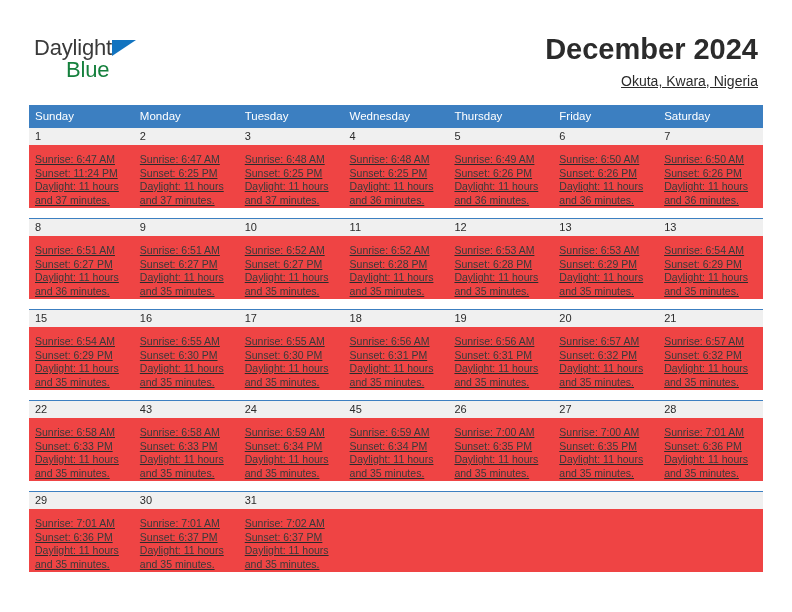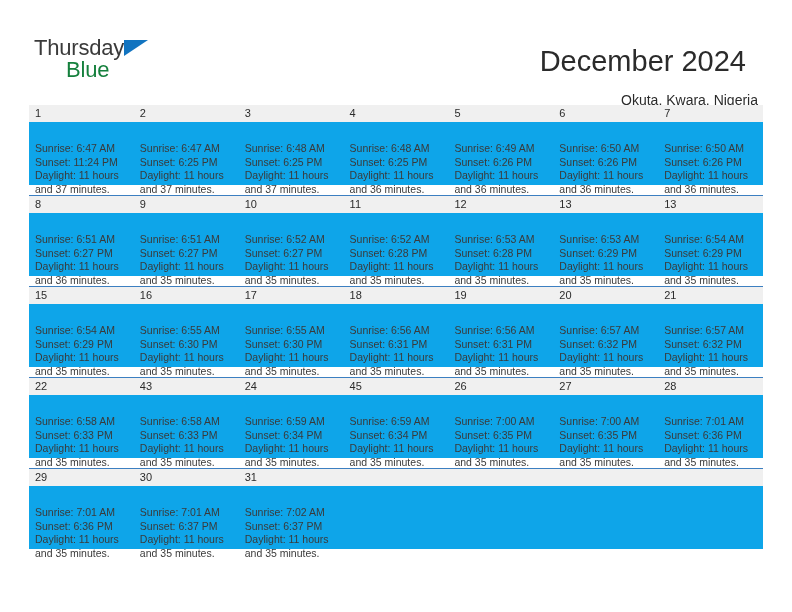--- a/index.html
+++ b/index.html
@@ -70,22 +70,22 @@
   .title-block {
     position: absolute;
     right: 34px;
     top: 32px;
     text-align: right;
   }
   .cal-title {
     font-size: 29px;
     line-height: 34px;
     color: #2b2b2b;
-    font-weight: normal;
-    margin: 12px;
+    font-weight: bold;
+    margin: 0;
     white-space: nowrap;
   }
   .cal-subtitle {
     font-size: 14px;
     line-height: 20px;
     color: #2b2b2b;
     margin: 5px 0 0 0;
     white-space: nowrap;
     text-decoration: underline;
   }
@@ -137,55 +137,65 @@
     padding: 1px 0 0 6px;
     font-size: 11px;
     line-height: 15px;
     color: #2b2b2b;
   }
   .day-cell.empty .day-number {
     background: #f0f0f0;
   }
 
   .day-body {
-    padding: 20px 6px 2px 6px;
-    background: #0ea5e9;
+    padding: 8px 6px 2px 6px;
+    background: #ef4444;
     height: 63px;
     box-sizing: border-box;
+    text-decoration: underline;
   }
   .day-line {
     font-size: 10.5px;
     line-height: 13.5px;
     color: #3a3a3a;
     white-space: nowrap;
   }
 </style>
 </head>
 <body>
 
 <div class="page">
 
   <div class="header">
 
     <div class="brand">
       <div class="brand-top">
-        <span>Thursday</span><span class="brand-flag"></span>
+        <span>Daylight</span><span class="brand-flag"></span>
       </div>
       <div class="brand-bottom">Blue</div>
     </div>
 
     <div class="title-block">
       <h1 class="cal-title">December 2024</h1>
       <p class="cal-subtitle">Okuta, Kwara, Nigeria</p>
     </div>
 
   </div>
 
   <div class="calendar">
 
+    <div class="weekday-row">
+      <div class="weekday-cell">Sunday</div>
+      <div class="weekday-cell">Monday</div>
+      <div class="weekday-cell">Tuesday</div>
+      <div class="weekday-cell">Wednesday</div>
+      <div class="weekday-cell">Thursday</div>
+      <div class="weekday-cell">Friday</div>
+      <div class="weekday-cell">Saturday</div>
+    </div>
 
     <div class="week-row first">
       <div class="day-cell">
         <div class="day-number">1</div>
         <div class="day-body">
           <div class="day-line">Sunrise: 6:47 AM</div>
           <div class="day-line">Sunset: 11:24 PM</div>
           <div class="day-line">Daylight: 11 hours</div>
           <div class="day-line">and 37 minutes.</div>
         </div>

